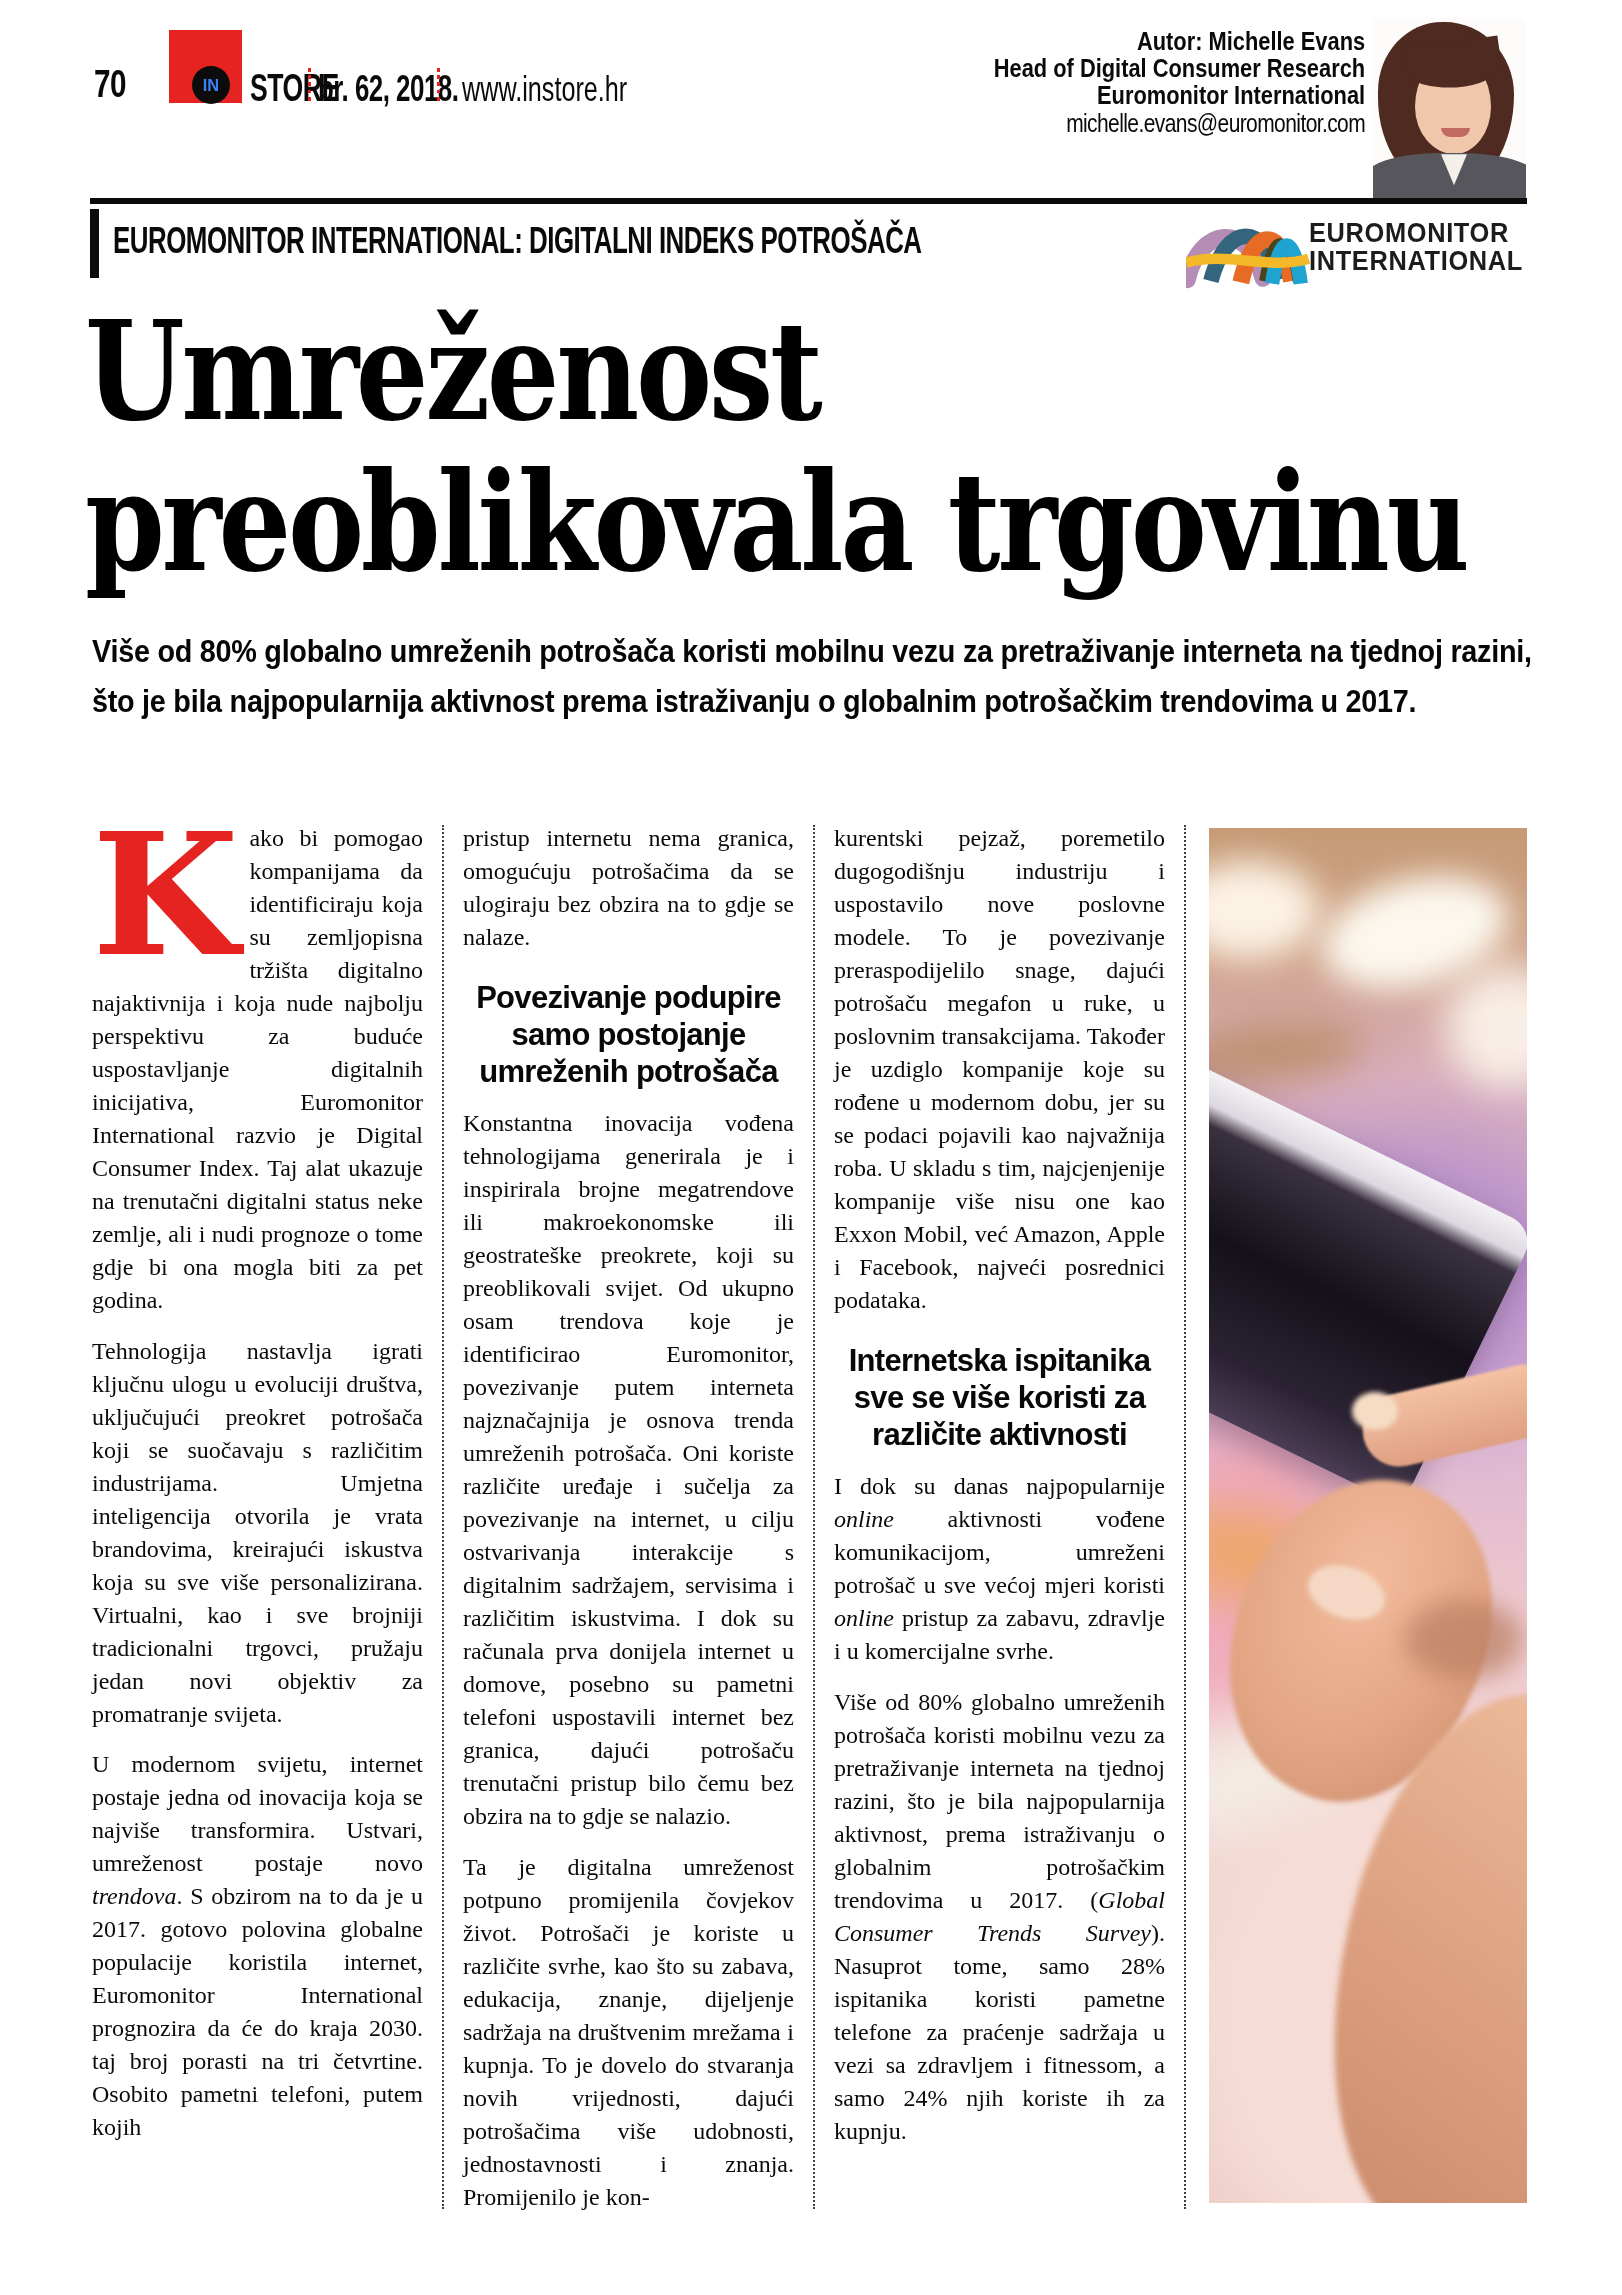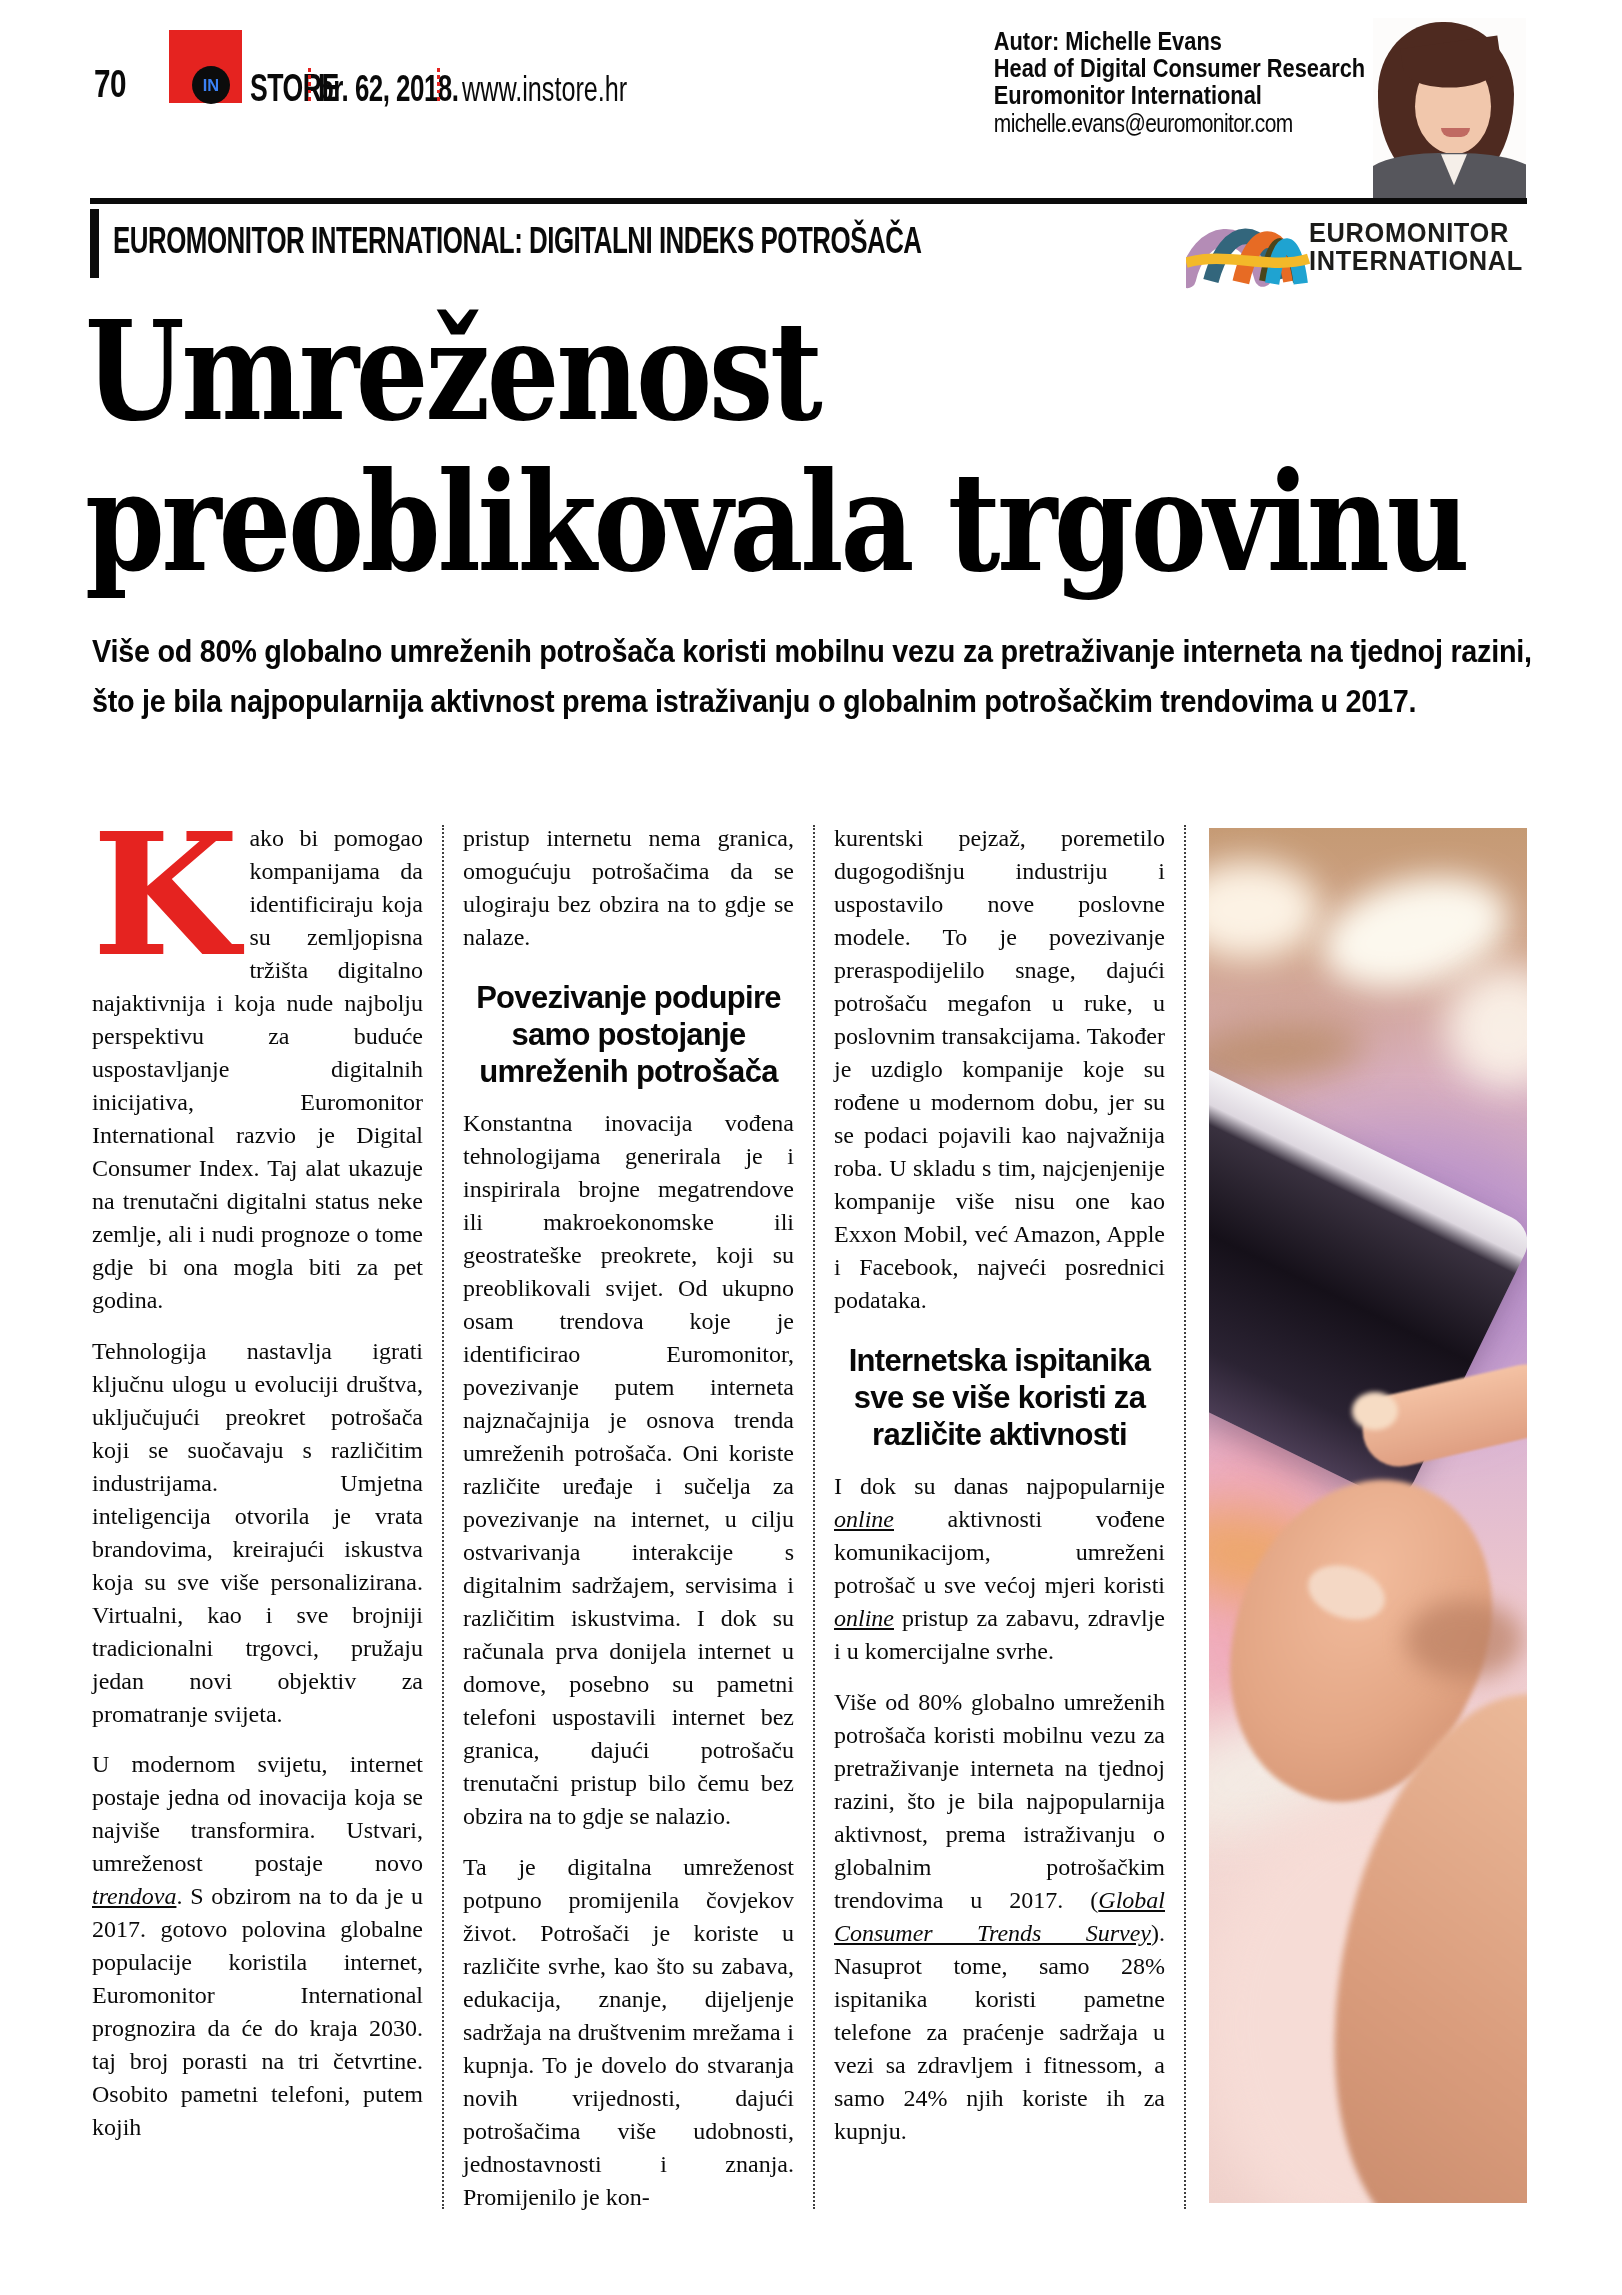--- a/index.html
+++ b/index.html
@@ -21,21 +21,21 @@
         background-image:repeating-linear-gradient(to bottom,#e52320 0 3.9px,transparent 3.9px 7.2px);}
   .hsep.s1{left:308px}.hsep.s2{left:437px}
   .issue-label{left:318px;top:68px;font:bold 36px "Liberation Sans",sans-serif;letter-spacing:-0.7px;}
   .issue-label .cond{transform:scaleX(.72);}
   .website-label{left:448px;top:69px;font:400 35px "Liberation Sans",sans-serif;padding-left:14px;}
   .website-label .cond{transform:scaleX(.72);}
   .section-label{left:89px;top:120px;font:bold 63px "DejaVu Serif",serif;letter-spacing:-2px;}
   .section-label .cond{transform:scaleX(.78);}
 
   
-  .author-block{right:258px;top:27.5px;text-align:left;}
+  .author-block{right:258px;top:27.5px;text-align:right;}
   .author-block .l{display:block;font:bold 26px/27px "Liberation Sans",sans-serif;
                    transform:scaleX(.84);transform-origin:right top;white-space:nowrap;}
   .author-block .email{font:400 25px/29px "Liberation Sans",sans-serif;letter-spacing:-0.7px;}
 
   
   .headshot{left:1373px;top:18.3px;width:153px;height:181px;background:#fdfcfb;overflow:hidden;}
   .hair{position:absolute;left:5.2px;top:3.9px;width:136px;height:168px;background:#4e2a20;
         border-radius:48% 52% 46% 50%/42% 44% 58% 56%;}
   .face{position:absolute;left:42px;top:37px;width:76px;height:99px;background:#f1c7ac;
         border-radius:50% 50% 48% 52%/52% 52% 48% 48%;}
@@ -73,21 +73,21 @@
   .columns{left:92px;top:822px;width:1119px;height:1387px;display:flex;align-items:stretch;}
   .tcol{width:331px;flex:0 0 331px;}
   .col-div{width:0;border-left:2.6px dotted #3e3e3e;margin:2.6px 19px 0 19px;}
   .tcol p{margin:0 0 17.7px 0;font-size:24px;line-height:33px;text-align:justify;
           font-family:"Liberation Serif",serif;color:#0a0a0a;}
   .tcol h3{margin:25px 0 17px 0;font:bold 31px/37px "Liberation Sans",sans-serif;
            letter-spacing:-0.7px;color:#080808;text-align:center;}
   .tcol h3:first-child{margin-top:0;}
   .dropcap{float:left;font-family:"DejaVu Serif",serif;font-weight:bold;color:#e52320;
            font-size:169px;line-height:135px;height:132px;margin:5.2px 10.5px 0 0;}
-  .tcol i{font-style:italic;text-decoration:underline;}
+  .tcol i{font-style:italic;}
 
   
   .photo{left:1209px;top:828px;width:318px;height:1375px;overflow:hidden;
          background:linear-gradient(180deg,#c59a74 0%,#cfa38a 9%,#d8aebc 18%,#c7a2cf 30%,
                     #dab4d3 42%,#ecc6cd 56%,#f3d7d3 72%,#efd0ca 100%);}
   .photo .blob{position:absolute;border-radius:50%;}
   .bokeh1{left:-33px;top:33px;width:144px;height:98px;background:#fff7ea;filter:blur(17px);opacity:.95;}
   .bokeh2{left:111px;top:52px;width:190px;height:105px;background:#fffdf4;filter:blur(15.7px);
           transform:rotate(-14deg);opacity:.95;}
   .bokeh3{left:236px;top:137px;width:124px;height:124px;background:#fdf6ec;filter:blur(19.6px);opacity:.9;}

